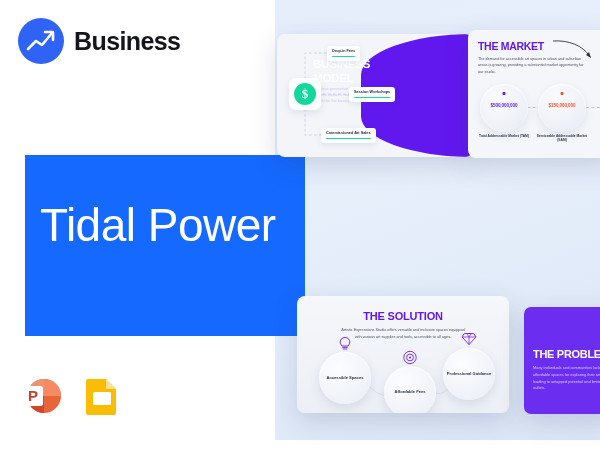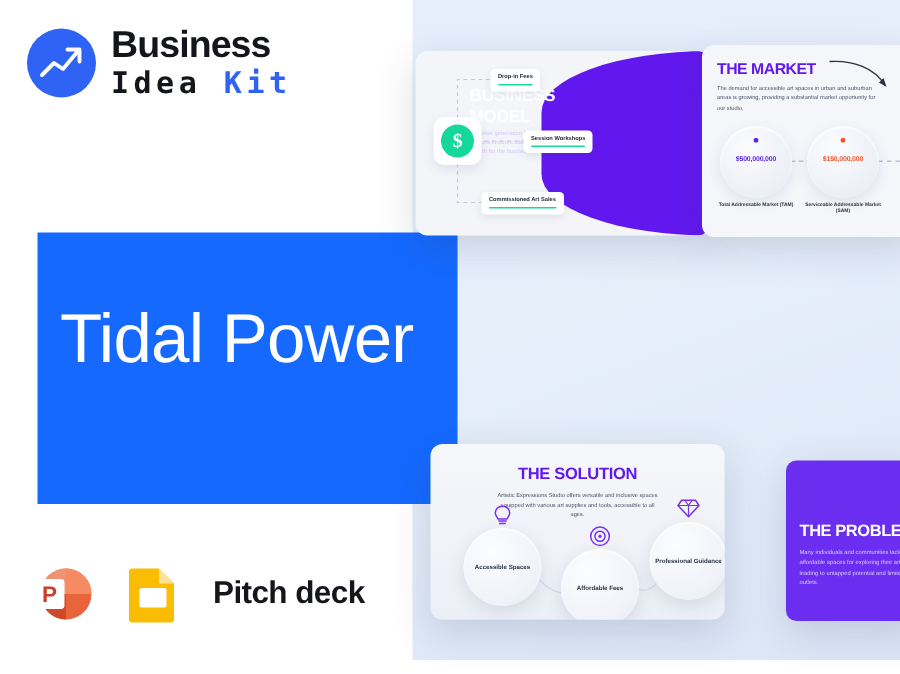--- a/index.html
+++ b/index.html
@@ -135,21 +135,21 @@
   #card-pitch .pd-band {
     position:absolute; left:0; right:0; top:55px; height:26px; background:#6118ef;
     display:flex; align-items:center; justify-content:center;
   }
   #card-pitch .pd-band span {
     color:#fff; font-size:15px; font-weight:bold; letter-spacing:-0.3px;
   }
   .pd-arc { position:absolute; border:1px solid rgba(150,165,195,.30); border-radius:50%; }
 
   
-  #card-solution { left:287px; top:296px; width:196px; height:117px;
+  #card-solution { left:297px; top:296px; width:212px; height:117px;
     background:linear-gradient(180deg,#f5f7fa 0%,#eceff6 100%); }
   #card-solution .sl-title {
     position:absolute; left:0; right:0; top:14px; text-align:center;
     color:#6118ef; font-size:11px; font-weight:bold; letter-spacing:-0.2px;
   }
   #card-solution .sl-desc {
     position:absolute; left:44px; right:44px; top:31px; text-align:center;
     font-size:3.8px; color:#4a5268; line-height:1.75;
   }
   .sl-node { position:absolute; }
@@ -188,21 +188,20 @@
 
   <div class="logo">
     <div class="logo-mark">
       <svg width="46" height="46" viewBox="0 0 46 46">
         <path d="M10 31 L18 23 L24 27 L34 15" fill="none" stroke="#ffffff" stroke-width="2.6" stroke-linecap="round" stroke-linejoin="round"></path>
         <path d="M27 14 L35 14 L35 22" fill="none" stroke="#ffffff" stroke-width="2.6" stroke-linecap="round" stroke-linejoin="round"></path>
       </svg>
     </div>
     <div class="logo-text">
       <div class="logo-l1">Business</div>
-      <div class="logo-l2"><span class="logo-idea">Idea</span> <span class="logo-kit">Kit</span></div>
     </div>
   </div>
 
   <div class="card" id="card-business">
     <svg class="bm-lines" width="196" height="123">
       <path d="M28 60 L28 19 L50 19" fill="none" stroke="#c2c9d8" stroke-width="0.8" stroke-dasharray="2.5 2.5"></path>
       <path d="M28 60 L28 101 L46 101" fill="none" stroke="#c2c9d8" stroke-width="0.8" stroke-dasharray="2.5 2.5"></path>
       <path d="M46 60 L72 60" fill="none" stroke="#c2c9d8" stroke-width="0.8" stroke-dasharray="2.5 2.5"></path>
     </svg>
     <div class="bm-purple"></div>
@@ -309,16 +308,15 @@
         <text x="15" y="29" font-family="'Liberation Sans',sans-serif" font-size="15" font-weight="bold" fill="#c8412a" text-anchor="middle">P</text>
       </svg>
     </div>
     <div class="ico">
       <svg width="48" height="48" viewBox="0 0 48 48">
         <path d="M10 7 h18 l10 10 v24 a2 2 0 0 1 -2 2 h-26 a2 2 0 0 1 -2 -2 v-32 a2 2 0 0 1 2 -2 z" fill="#fbbc04"></path>
         <path d="M28 7 l10 10 h-10 z" fill="#fde293"></path>
         <rect x="15" y="20" width="18" height="13" rx="1.5" fill="#ffffff"></rect>
       </svg>
     </div>
-    <div class="footer-label">Pitch deck</div>
   </div>
 
 </div>
 
 </body></html>

